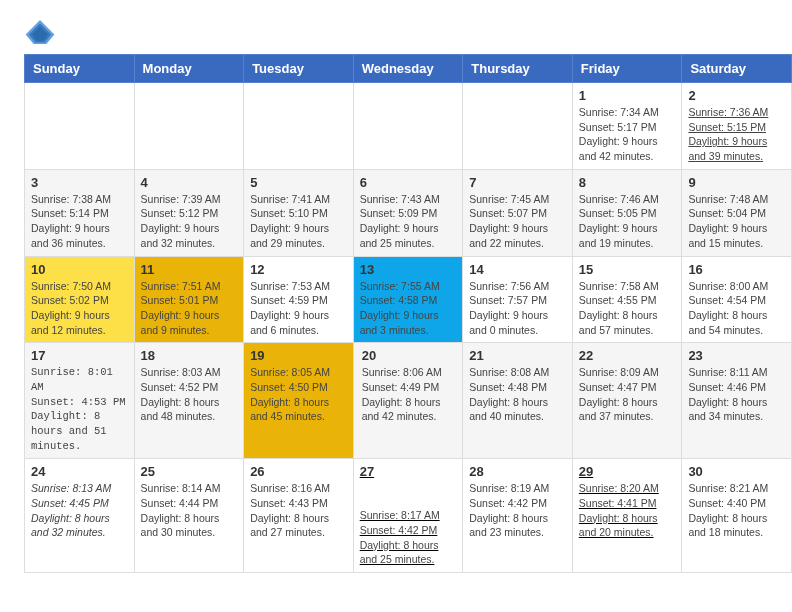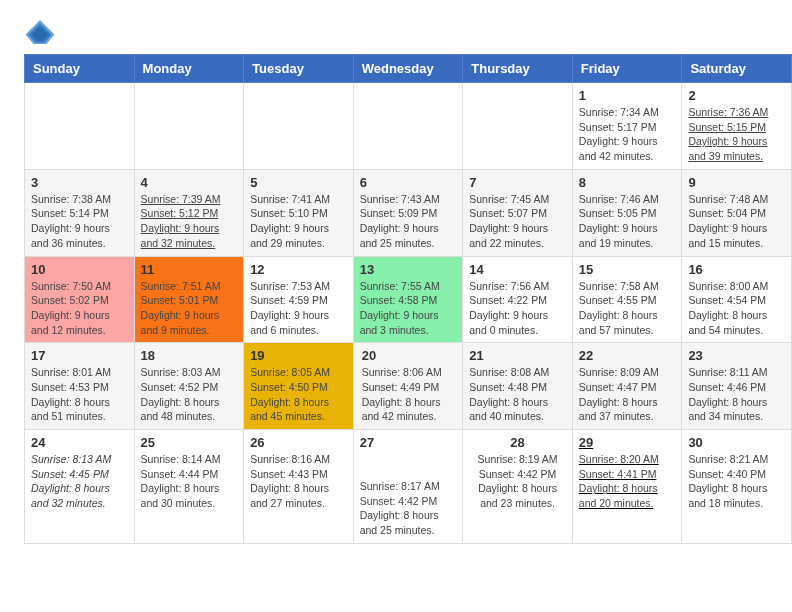--- a/index.html
+++ b/index.html
@@ -81,21 +81,21 @@
         </tr>
         <tr>
           <td style="background: rgb(245, 245, 245);">
             <span class="day-num">3</span>
             <div class="day-info" style="white-space: pre-line;">Sunrise: 7:38 AM
 Sunset: 5:14 PM
 Daylight: 9 hours and 36 minutes.</div>
           </td>
           <td style="background: rgb(245, 245, 245);">
             <span class="day-num">4</span>
-            <div class="day-info" style="white-space: pre-line; text-decoration: underline;">Sunrise: 7:39 AM
+            <div class="day-info" style="white-space: pre-line;">Sunrise: 7:39 AM
 Sunset: 5:12 PM
 Daylight: 9 hours and 32 minutes.</div>
           </td>
           <td style="background: rgb(245, 245, 245);">
             <span class="day-num">5</span>
             <div class="day-info" style="white-space: pre-line;">Sunrise: 7:41 AM
 Sunset: 5:10 PM
 Daylight: 9 hours and 29 minutes.</div>
           </td>
           <td style="background: rgb(245, 245, 245);">
@@ -117,67 +117,67 @@
 Daylight: 9 hours and 19 minutes.</div>
           </td>
           <td style="background: rgb(245, 245, 245);">
             <span class="day-num">9</span>
             <div class="day-info" style="white-space: pre-line;">Sunrise: 7:48 AM
 Sunset: 5:04 PM
 Daylight: 9 hours and 15 minutes.</div>
           </td>
         </tr>
         <tr>
-          <td style="background: #fca5a5;">
+          <td style="background: #fde047;">
             <span class="day-num">10</span>
             <div class="day-info" style="white-space: pre-line;">Sunrise: 7:50 AM
 Sunset: 5:02 PM
 Daylight: 9 hours and 12 minutes.</div>
           </td>
-          <td style="background: #f97316;">
+          <td style="background: #eab308;">
             <span class="day-num">11</span>
             <div class="day-info" style="white-space: pre-line;">Sunrise: 7:51 AM
 Sunset: 5:01 PM
 Daylight: 9 hours and 9 minutes.</div>
           </td>
           <td style="background: rgb(255, 255, 255);">
             <span class="day-num">12</span>
             <div class="day-info" style="white-space: pre-line;">Sunrise: 7:53 AM
 Sunset: 4:59 PM
 Daylight: 9 hours and 6 minutes.</div>
           </td>
-          <td style="background: #86efac;">
+          <td style="background: #0ea5e9;">
             <span class="day-num">13</span>
             <div class="day-info" style="white-space: pre-line;">Sunrise: 7:55 AM
 Sunset: 4:58 PM
 Daylight: 9 hours and 3 minutes.</div>
           </td>
           <td style="background: rgb(255, 255, 255);">
             <span class="day-num">14</span>
             <div class="day-info" style="white-space: pre-line;">Sunrise: 7:56 AM
-Sunset: 4:22 PM
+Sunset: 7:57 PM
 Daylight: 9 hours and 0 minutes.</div>
           </td>
           <td style="background: rgb(255, 255, 255);">
             <span class="day-num">15</span>
             <div class="day-info" style="white-space: pre-line;">Sunrise: 7:58 AM
 Sunset: 4:55 PM
 Daylight: 8 hours and 57 minutes.</div>
           </td>
           <td style="background: rgb(255, 255, 255);">
             <span class="day-num">16</span>
             <div class="day-info" style="white-space: pre-line;">Sunrise: 8:00 AM
 Sunset: 4:54 PM
 Daylight: 8 hours and 54 minutes.</div>
           </td>
         </tr>
         <tr>
           <td style="background: rgb(245, 245, 245);">
             <span class="day-num">17</span>
-            <div class="day-info" style="white-space: pre-line;">Sunrise: 8:01 AM
+            <div class="day-info" style="white-space: pre-line; font-family: Liberation Mono, monospace;">Sunrise: 8:01 AM
 Sunset: 4:53 PM
 Daylight: 8 hours and 51 minutes.</div>
           </td>
           <td style="background: rgb(245, 245, 245);">
             <span class="day-num">18</span>
             <div class="day-info" style="white-space: pre-line;">Sunrise: 8:03 AM
 Sunset: 4:52 PM
 Daylight: 8 hours and 48 minutes.</div>
           </td>
           <td style="background: #eab308;">
@@ -223,27 +223,27 @@
             <div class="day-info" style="white-space: pre-line;">Sunrise: 8:14 AM
 Sunset: 4:44 PM
 Daylight: 8 hours and 30 minutes.</div>
           </td>
           <td style="background: rgb(255, 255, 255);">
             <span class="day-num">26</span>
             <div class="day-info" style="white-space: pre-line;">Sunrise: 8:16 AM
 Sunset: 4:43 PM
 Daylight: 8 hours and 27 minutes.</div>
           </td>
-          <td style="background: rgb(255, 255, 255);">
+          <td style="background: rgb(255, 255, 255); text-decoration: underline;">
             <span class="day-num">27</span>
             <div class="day-info" style="white-space: pre-line; margin-top: 29px;">Sunrise: 8:17 AM
 Sunset: 4:42 PM
 Daylight: 8 hours and 25 minutes.</div>
           </td>
-          <td style="background: rgb(255, 255, 255); text-align: center;">
+          <td style="background: rgb(255, 255, 255);">
             <span class="day-num">28</span>
             <div class="day-info" style="white-space: pre-line;">Sunrise: 8:19 AM
 Sunset: 4:42 PM
 Daylight: 8 hours and 23 minutes.</div>
           </td>
           <td style="background: rgb(255, 255, 255); text-decoration: underline;">
             <span class="day-num">29</span>
             <div class="day-info" style="white-space: pre-line;">Sunrise: 8:20 AM
 Sunset: 4:41 PM
 Daylight: 8 hours and 20 minutes.</div>

